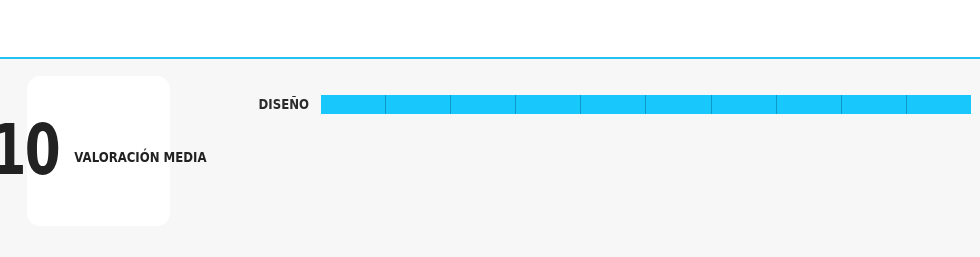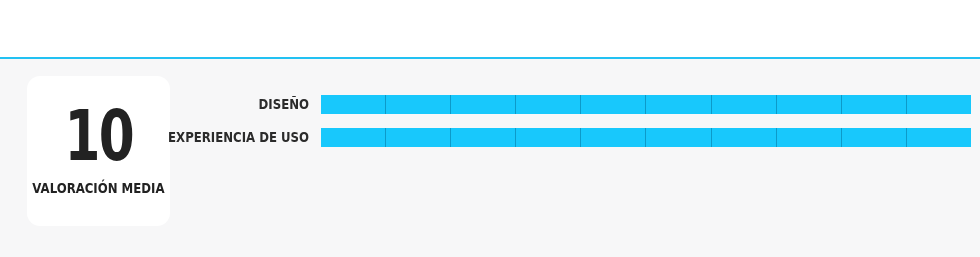--- a/index.html
+++ b/index.html
@@ -42,21 +42,21 @@
   }
 
   
   .score-card {
     position:absolute;
     left:27px; top:76px;
     width:143px; height:150px;
     background:#ffffff;
     border-radius:13px;
     display:flex;
-    flex-direction:column;
+    flex-direction:row;
     align-items:center;
     justify-content:center;
   }
   .score-value {
     font-family:"DejaVu Sans Condensed","Liberation Sans Narrow","Liberation Sans", sans-serif;
     font-size:70px;
     font-weight:bold;
     line-height:0.88;
     color:#222222;
     letter-spacing:-2px;
@@ -156,33 +156,15 @@
           <div class="tick-cell"></div>
           <div class="tick-cell"></div>
           <div class="tick-cell"></div>
           <div class="tick-cell"></div>
         </div>
       </div>
     </div>
 
 
 
-    <div class="rating-row">
-      <div class="rating-label">EXPERIENCIA DE USO</div>
-      <div class="rating-track">
-        <div class="rating-fill" style="width: 100%; background: rgb(24, 200, 252);"></div>
-        <div class="rating-ticks">
-          <div class="tick-cell"></div>
-          <div class="tick-cell"></div>
-          <div class="tick-cell"></div>
-          <div class="tick-cell"></div>
-          <div class="tick-cell"></div>
-          <div class="tick-cell"></div>
-          <div class="tick-cell"></div>
-          <div class="tick-cell"></div>
-          <div class="tick-cell"></div>
-          <div class="tick-cell"></div>
-        </div>
-      </div>
-    </div>
 
   </div>
 </div>
 
 </body></html>

